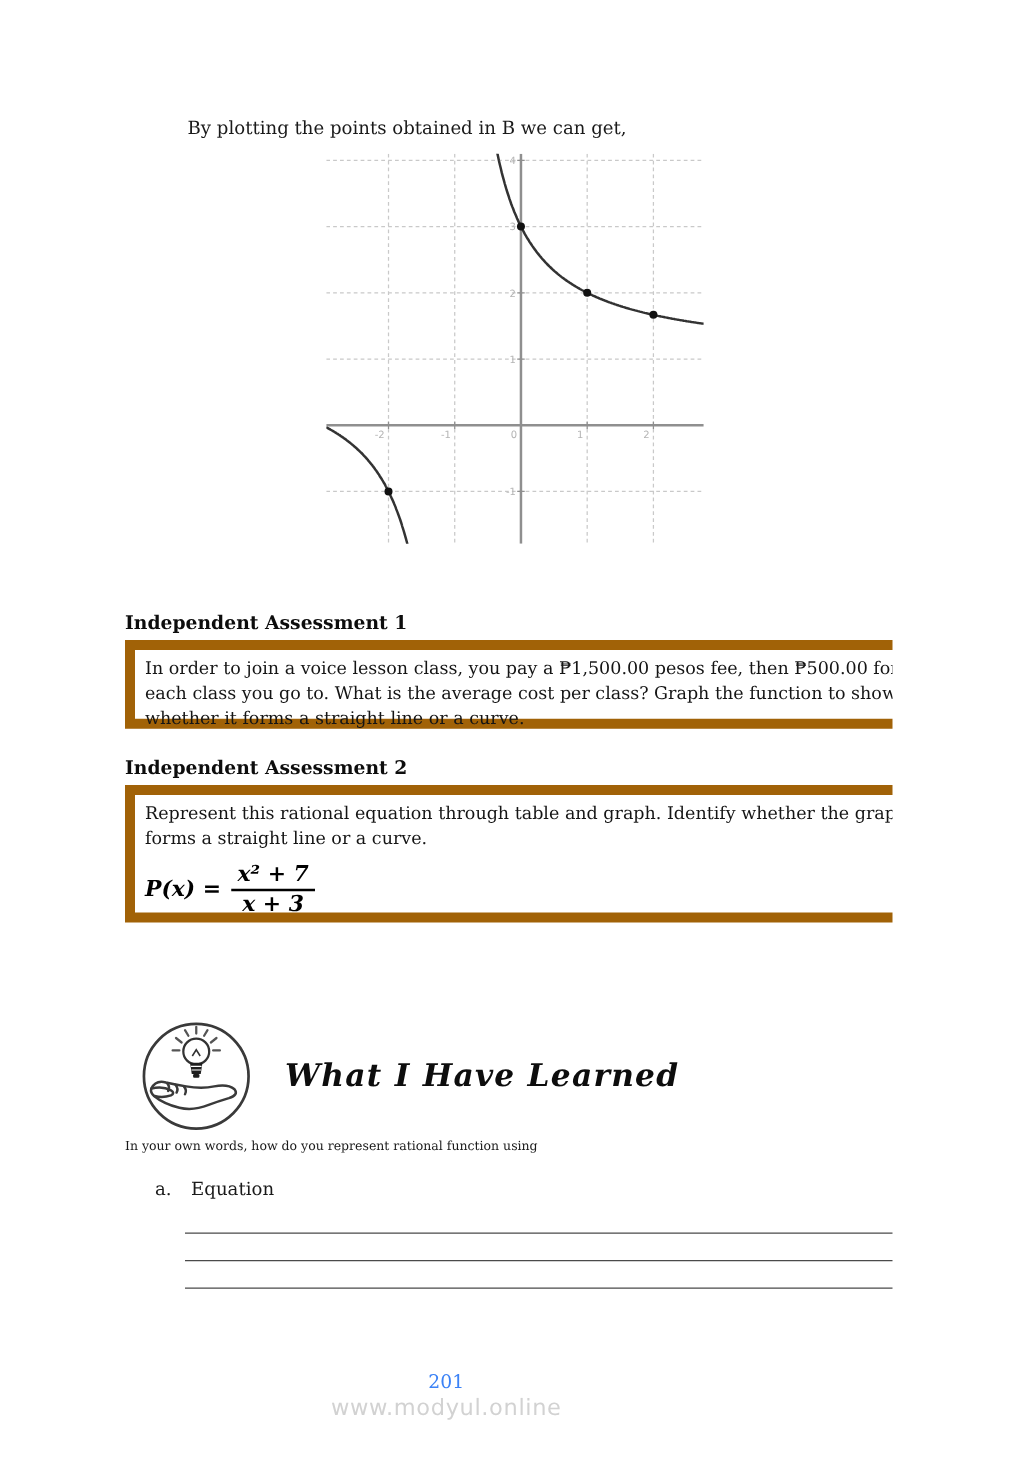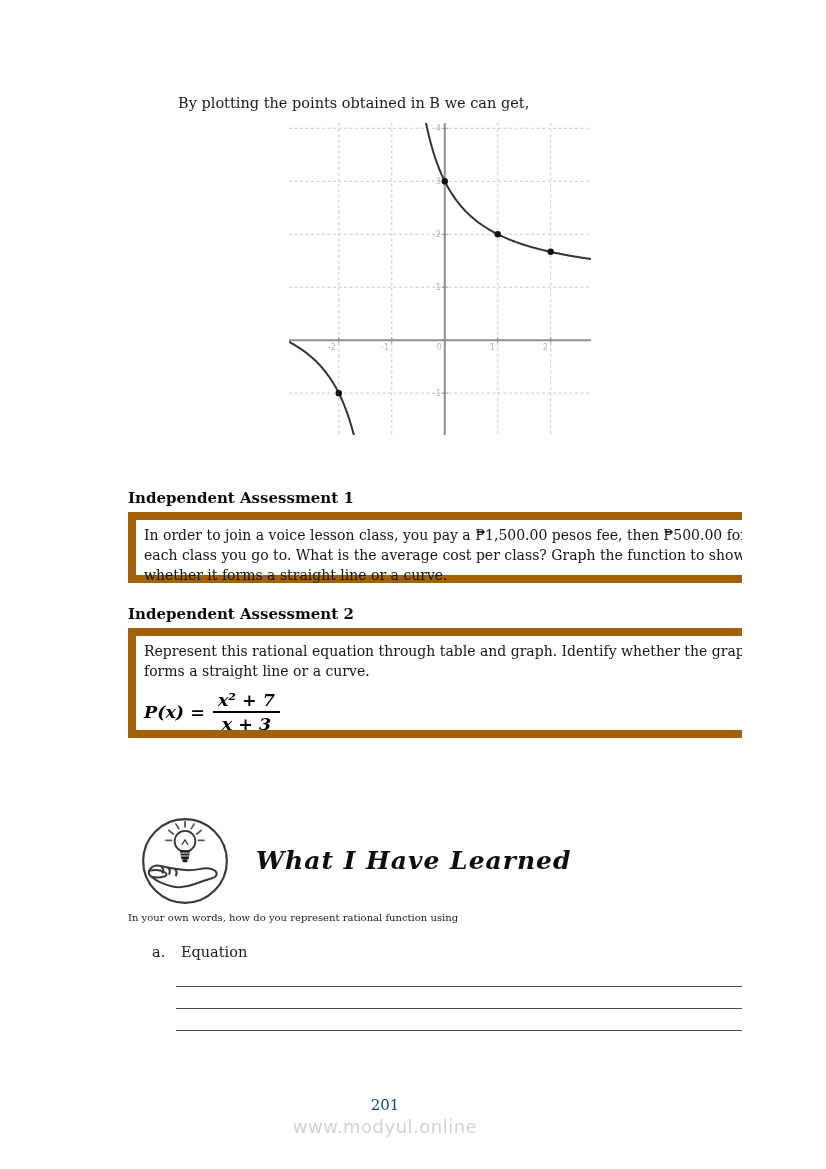--- a/index.html
+++ b/index.html
@@ -1,20 +1,19 @@
 <!DOCTYPE html>
 <html><head>
 <meta charset="utf-8">
 <style>
   html,body{margin:0;padding:0;background:#ffffff;}
   .page{
     position:relative;width:714px;height:1169px;background:#ffffff;
     font-family:"DejaVu Serif","Liberation Serif",serif;color:#1a1a1a;
     overflow:hidden;
-    margin-left:28px;
   }
   .intro{position:absolute;left:150px;top:95px;font-size:14.5px;}
   .graph{position:absolute;left:261px;top:123px;width:302px;height:312px;}
   .graph svg{width:100%;height:100%;display:block;font-family:"DejaVu Sans","Liberation Sans",sans-serif;}
   .heading{position:absolute;left:100px;font-weight:bold;font-size:15px;color:#0d0d0d;}
   .h-ia1{top:489px;}
   .h-ia2{top:605px;}
   .textbox{
     position:absolute;left:100px;width:653px;border:8px solid #a16207;
     box-sizing:border-box;padding:6px 12px 0 8px;font-size:14px;line-height:1.42;color:#151515;
@@ -31,21 +30,21 @@
   .learned-icon{position:absolute;left:112px;top:816px;width:90px;height:90px;}
   .learned-title{
     position:absolute;left:228px;top:846px;font-size:25px;font-weight:bold;font-style:italic;
     letter-spacing:1px;color:#0d0d0d;
   }
   .prompt{position:absolute;left:100px;top:912px;font-size:10px;}
   .list-item{position:absolute;left:124px;top:944px;font-size:14.5px;}
   .list-item .label{margin-right:11px;}
   .answer-lines{position:absolute;left:148px;top:965px;width:575px;}
   .blank-line{height:21px;border-bottom:1px solid #4a4a4a;}
-  .page-number{position:absolute;left:0;top:1096px;width:100%;text-align:center;font-size:15px;color:#0c4a6e;}
+  .page-number{position:absolute;left:0;top:1096px;width:100%;text-align:center;font-size:15px;color:#3b82f6;}
   .watermark{
     position:absolute;left:0;top:1116px;width:100%;text-align:center;font-size:18px;color:#d2d2d2;
     font-family:"DejaVu Sans","Liberation Sans",sans-serif;letter-spacing:.5px;
   }
 </style>
 </head>
 <body>
 
 <div class="page">
 

